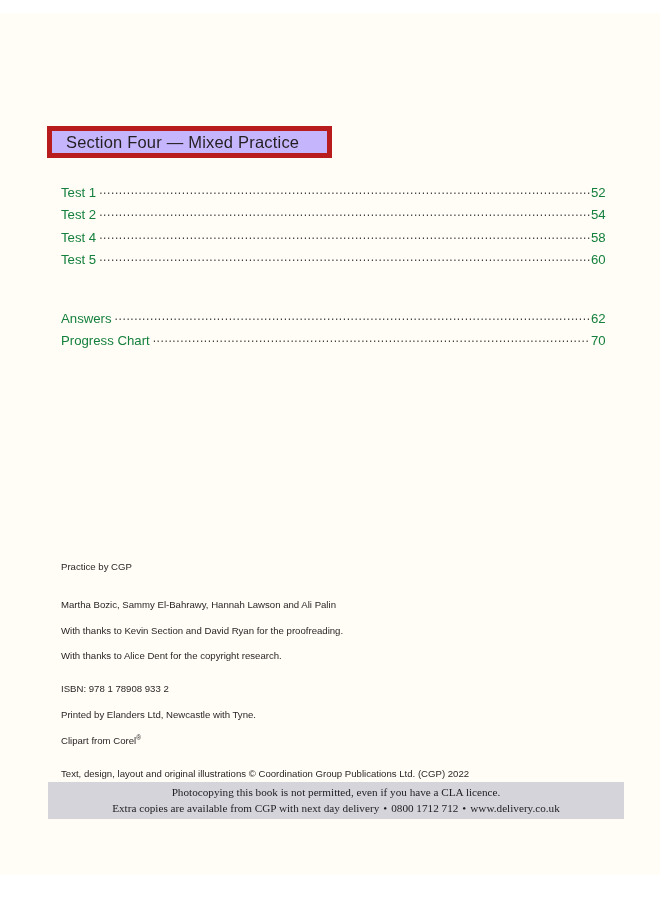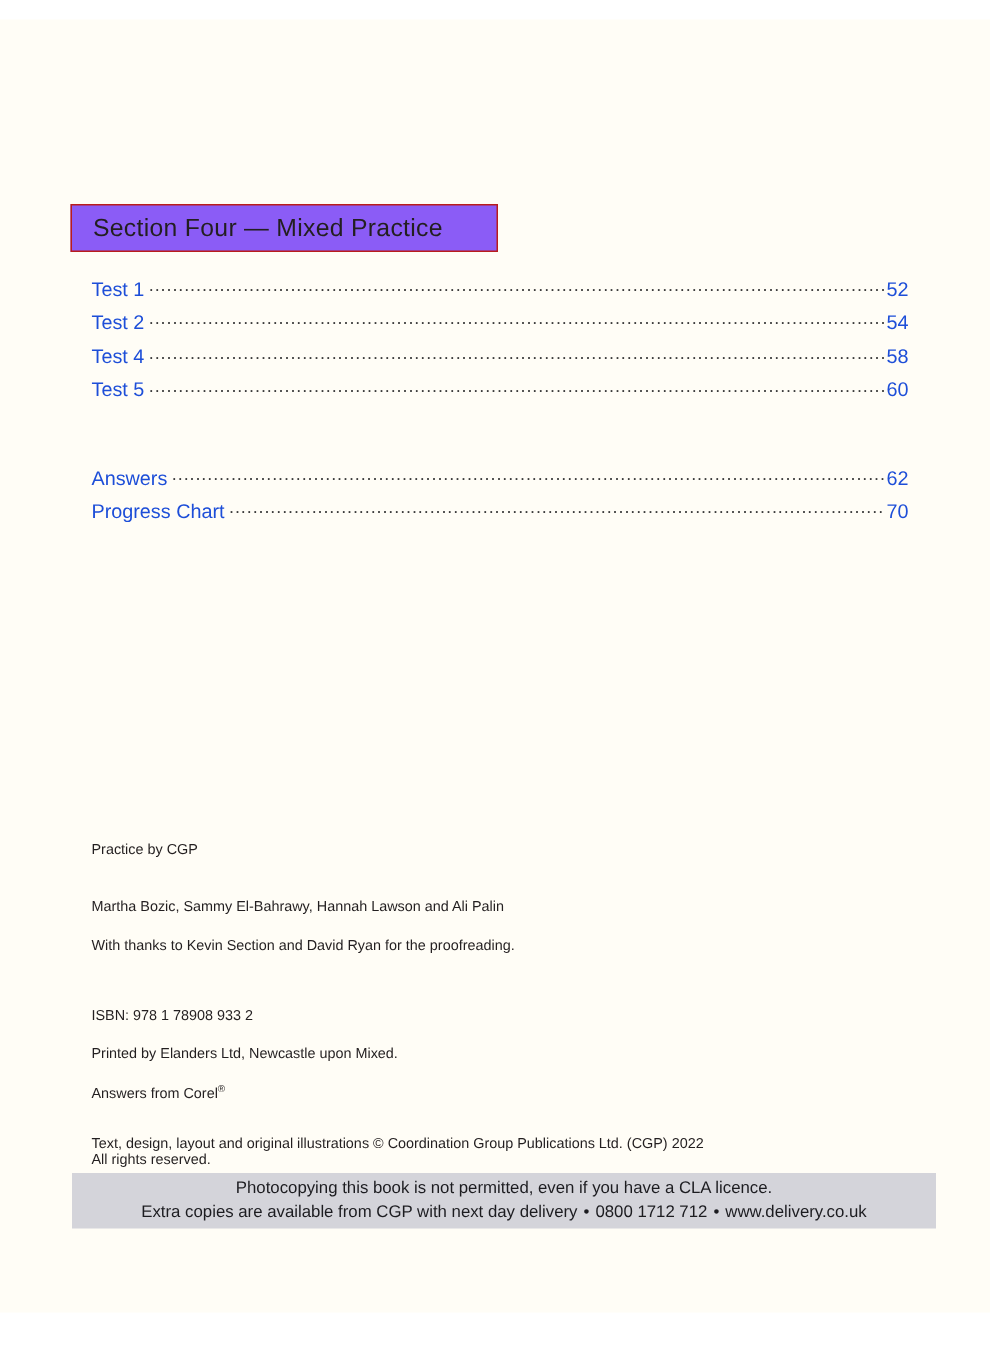--- a/index.html
+++ b/index.html
@@ -20,25 +20,25 @@
     top: 13px;
     width: 660px;
     height: 862px;
     background: #fffdf6;
   }
 
   
   .section-box {
     position: absolute;
     left: 47px;
-    top: 123px;
+    top: 113px;
     width: 285px;
     height: 32px;
-    background: #8b5cf6;
-    border: 1px solid #b91c1c;
+    background: #c4b5fd;
+    border: 5px solid #b91c1c;
     box-sizing: border-box;
     display: flex;
     align-items: center;
     padding-left: 14px;
   }
   .section-box-title {
     font-size: 16.5px;
     color: #231f20;
     letter-spacing: 0.2px;
     white-space: nowrap;
@@ -52,21 +52,21 @@
     width: 545px;
   }
   .toc-group-gap {
     height: 37px;
   }
   .toc-row {
     display: flex;
     align-items: baseline;
     height: 22.2px;
     font-size: 13.2px;
-    color: #1d4ed8;
+    color: #15803d;
   }
   .toc-label {
     white-space: nowrap;
     flex: 0 0 auto;
   }
   .toc-leader {
     flex: 1 1 auto;
     overflow: hidden;
     margin: 0 1px 0 3px;
     position: relative;
@@ -116,21 +116,21 @@
     position: absolute;
     left: 48px;
     top: 769px;
     width: 576px;
     height: 37px;
     background: #d4d4da;
     display: flex;
     flex-direction: column;
     align-items: center;
     justify-content: center;
-    font-family: Liberation Sans, sans-serif;
+    font-family: Liberation Serif, serif;
     color: #1c1c20;
   }
   .footer-line {
     font-size: 11.2px;
     line-height: 1.42;
     white-space: nowrap;
   }
   .bullet-sep {
     padding: 0 4px;
   }
@@ -183,26 +183,27 @@
   </div>
 
   <div class="imprint">
     <p>Practice by CGP</p>
     <div class="gap-lg"></div>
     <div class="gap-xs"></div>
     <p>Martha Bozic, Sammy El-Bahrawy, Hannah Lawson and Ali Palin</p>
     <div class="gap-md"></div>
     <p>With thanks to Kevin Section and David Ryan for the proofreading.</p>
     <div class="gap-md"></div>
+    <p>With thanks to Alice Dent for the copyright research.</p>
     <div class="gap-lg"></div>
     <p>ISBN: 978 1 78908 933 2</p>
     <div class="gap-md"></div>
-    <p>Printed by Elanders Ltd, Newcastle upon Mixed.</p>
-    <div class="gap-md"></div>
-    <p><span>Answers from Corel</span><span class="sup">®</span></p>
+    <p>Printed by Elanders Ltd, Newcastle with Tyne.</p>
+    <div class="gap-md"></div>
+    <p><span>Clipart from Corel</span><span class="sup">®</span></p>
     <div class="gap-lg"></div>
     <p>Text, design, layout and original illustrations  © Coordination Group Publications Ltd. (CGP) 2022</p>
     <p>All rights reserved.</p>
   </div>
 
   <div class="footer-band">
     <div class="footer-line">Photocopying this book is not permitted, even if you have a CLA licence.</div>
     <div class="footer-line"><span>Extra copies are available from CGP with next day delivery</span><span class="bullet-sep">•</span><span>0800 1712 712</span><span class="bullet-sep">•</span><span>www.delivery.co.uk</span></div>
   </div>
 

